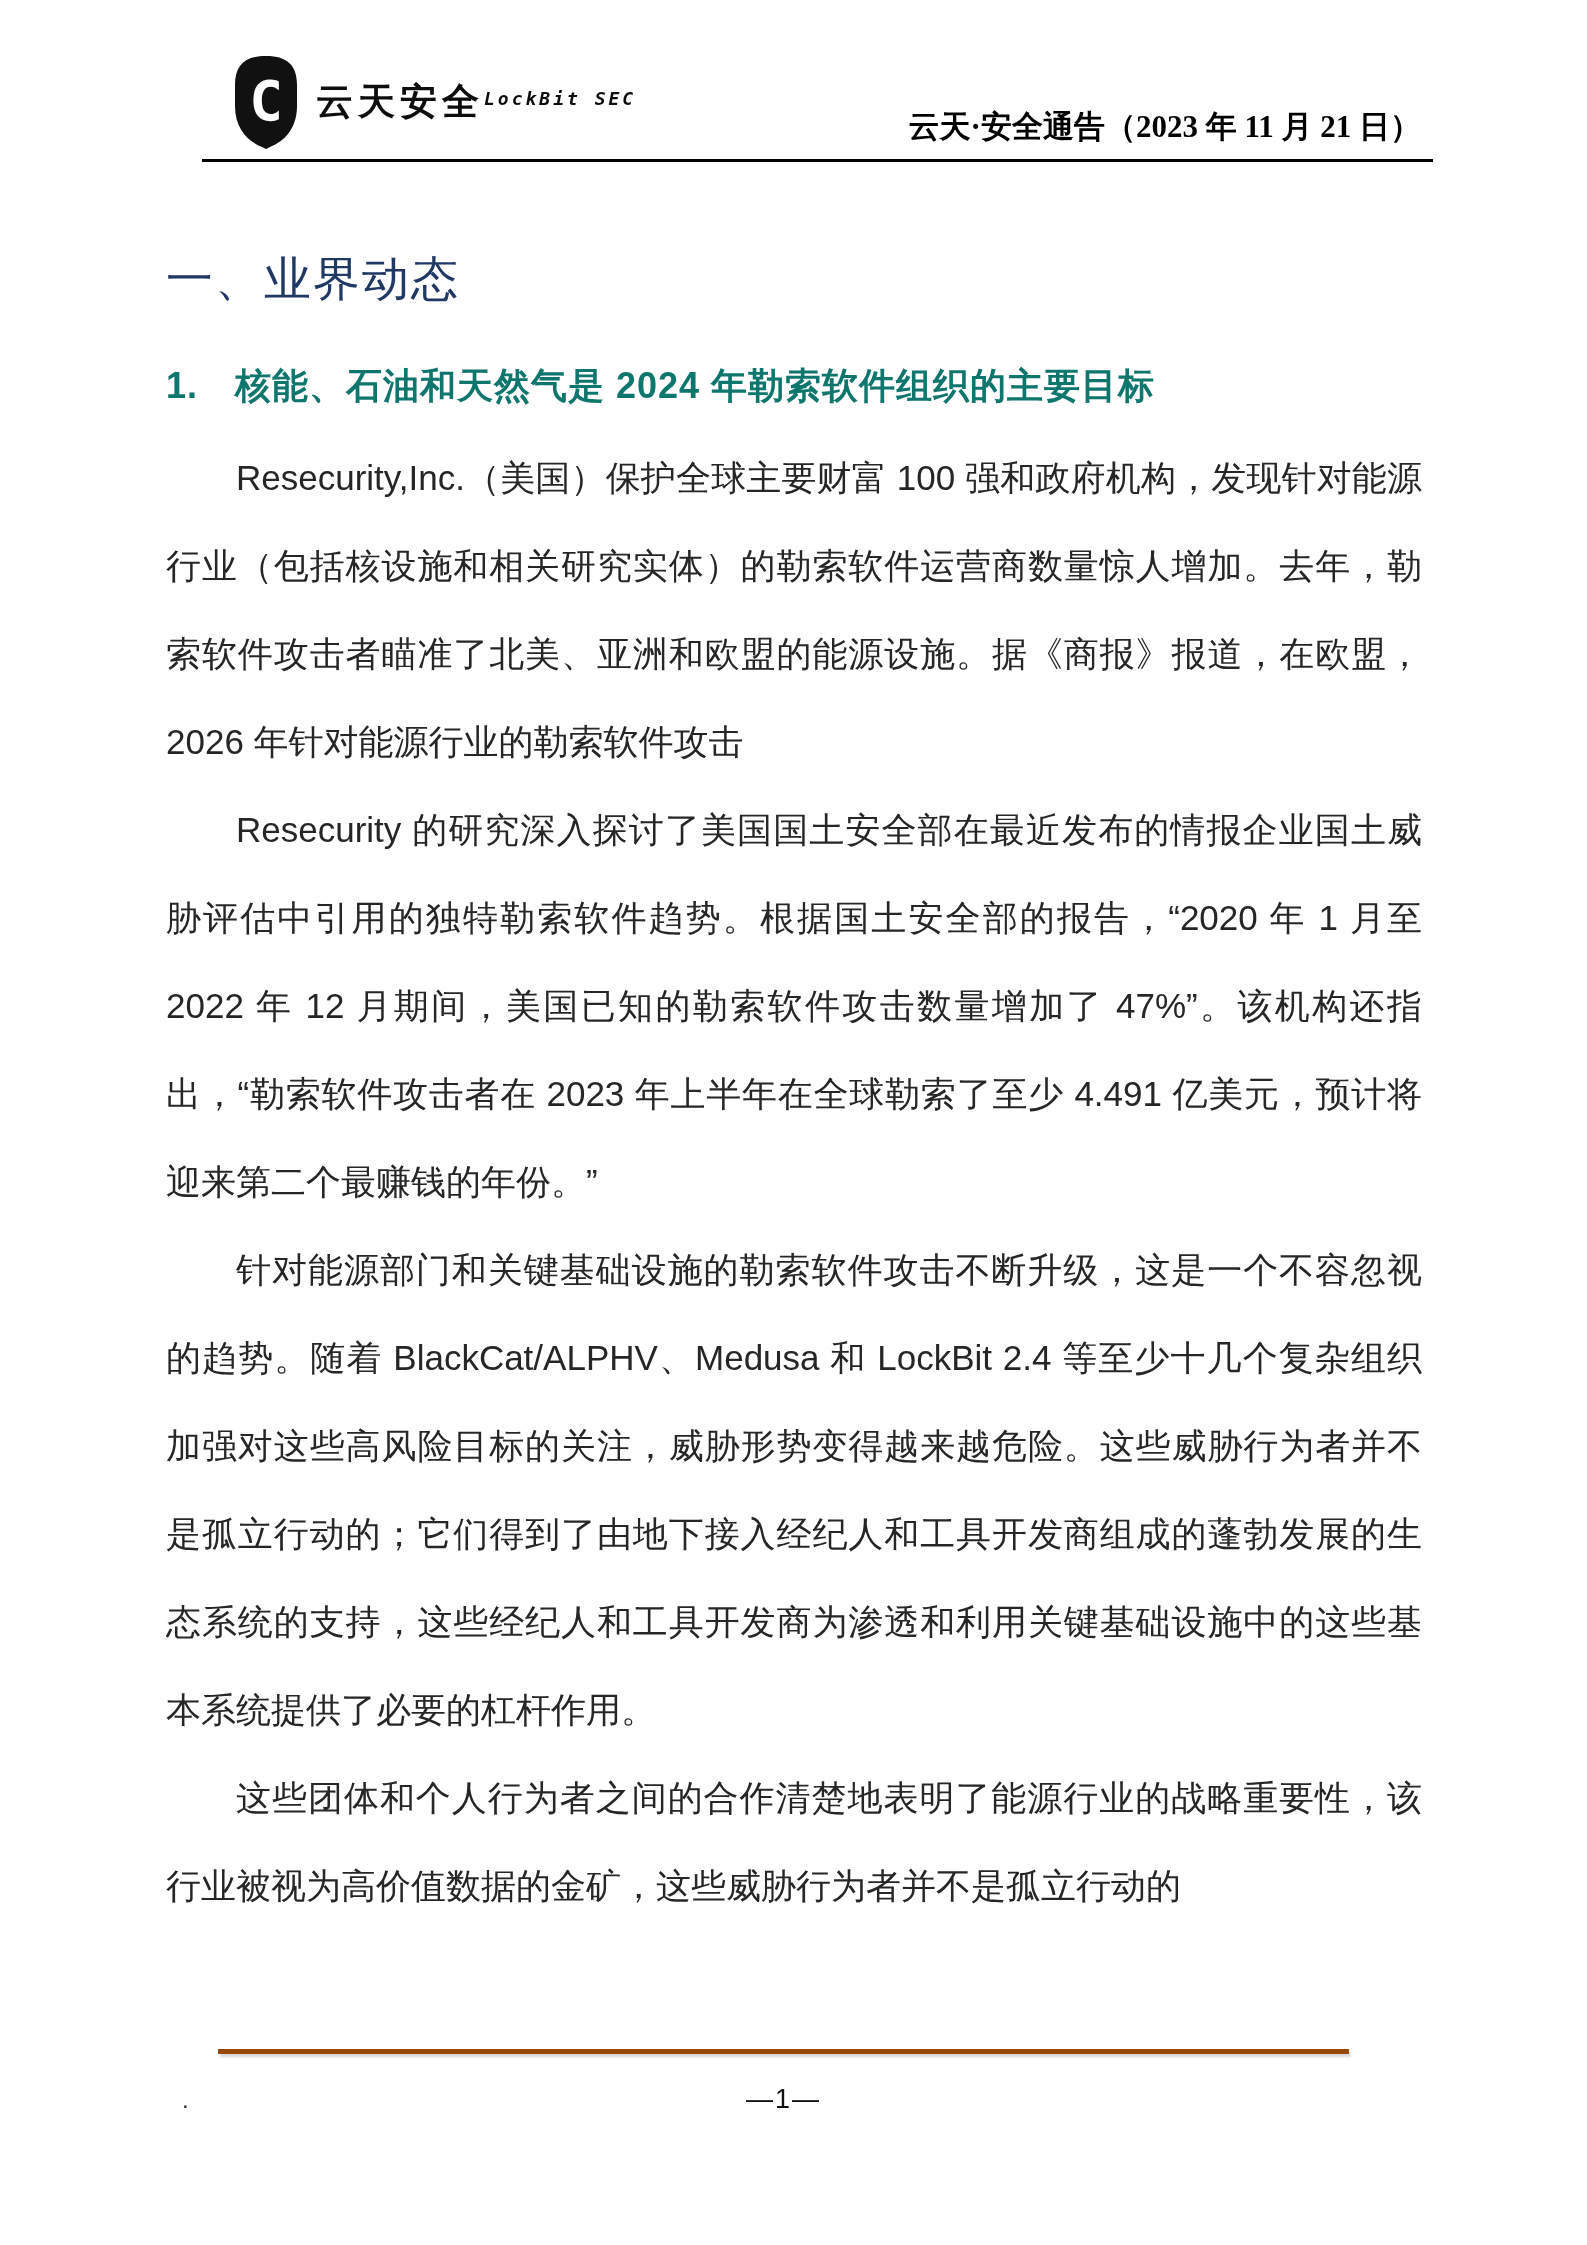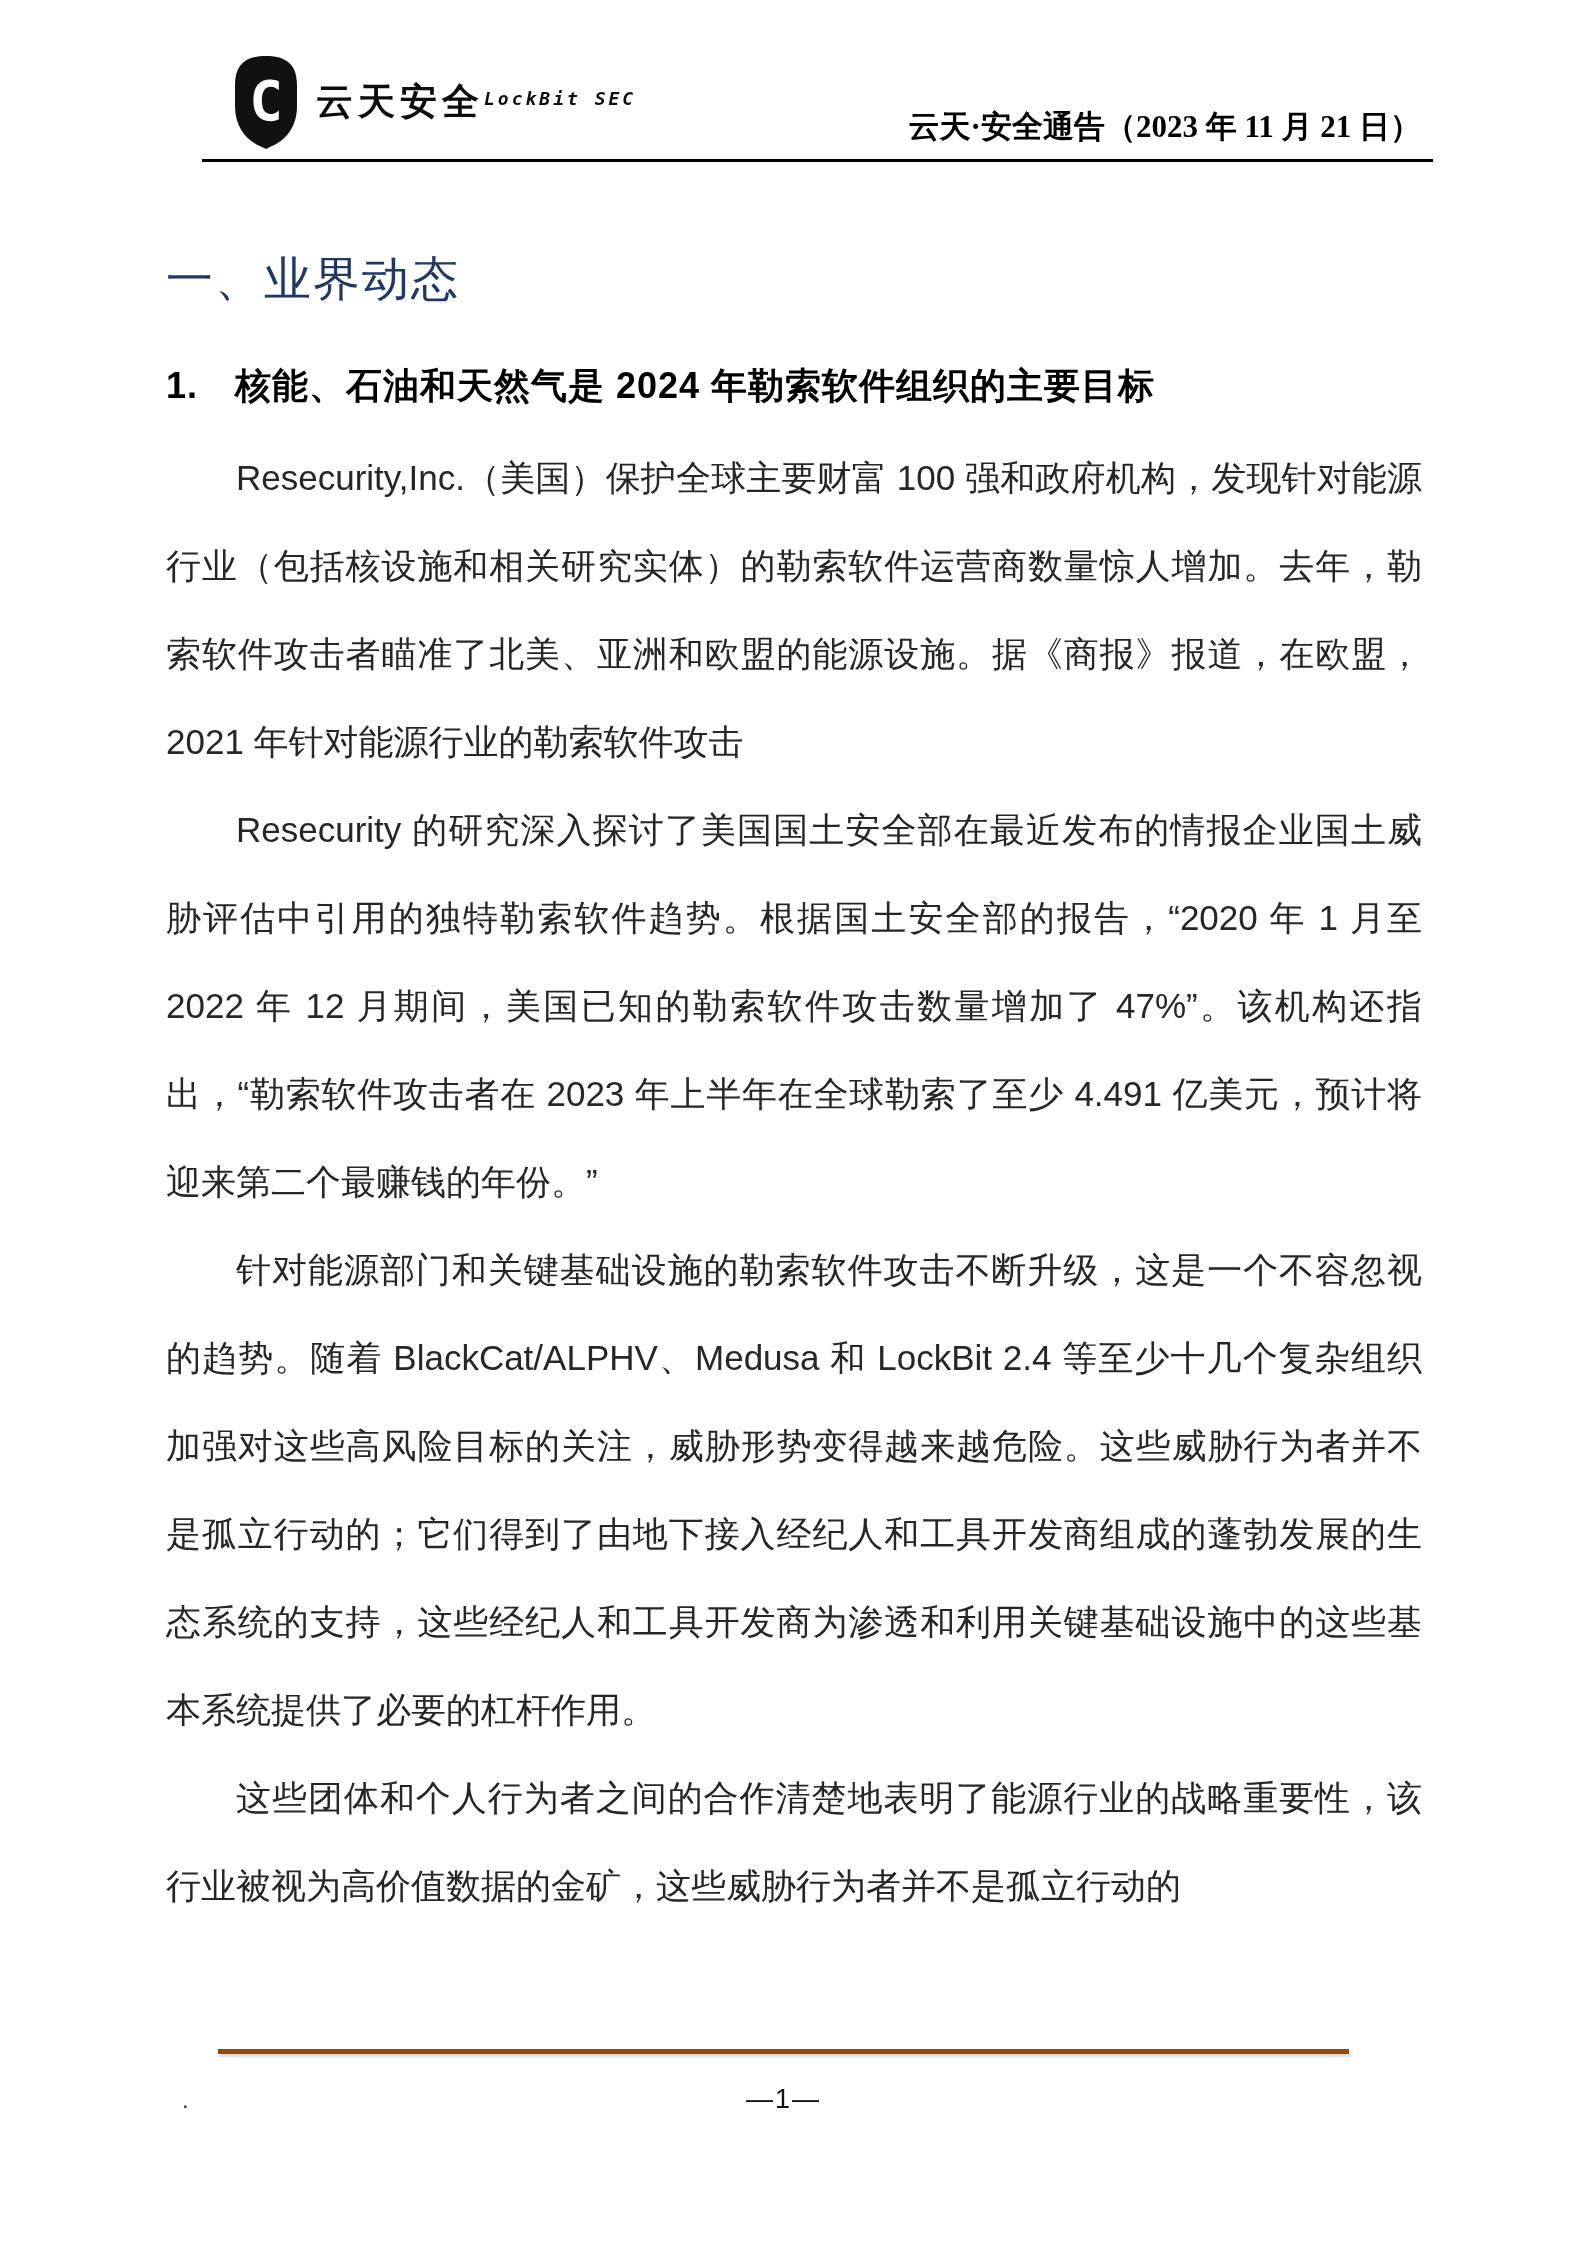--- a/index.html
+++ b/index.html
@@ -72,21 +72,21 @@
     color: #1F3864;
   }
   .article-heading {
     position: absolute;
     left: 166px;
     top: 362px;
     margin: 0;
     font-size: 36px;
     font-weight: bold;
     letter-spacing: 1px;
-    color: #000000;
+    color: #0f766e;
   }
   .body-text {
     position: absolute;
     left: 166px;
     top: 434px;
     width: 1256px;
   }
   .body-text p {
     margin: 0;
     text-indent: 2em;
@@ -140,21 +140,21 @@
     </div>
   </div>
 
   <div class="header-title">云天·安全通告（2023 年 11 月 21 日）</div>
   <div class="header-rule"></div>
 
   <h1 class="section-heading">一、业界动态</h1>
   <h2 class="article-heading">1.　核能、石油和天然气是 2024 年勒索软件组织的主要目标</h2>
 
   <div class="body-text">
-    <p>Resecurity,Inc.（美国）保护全球主要财富 100 强和政府机构，发现针对能源行业（包括核设施和相关研究实体）的勒索软件运营商数量惊人增加。去年，勒索软件攻击者瞄准了北美、亚洲和欧盟的能源设施。据《商报》报道，在欧盟，2021 年针对能源行业的勒索软件攻击</p>
+    <p>Resecurity,Inc.（美国）保护全球主要财富 100 强和政府机构，发现针对能源行业（包括核设施和相关研究实体）的勒索软件运营商数量惊人增加。去年，勒索软件攻击者瞄准了北美、亚洲和欧盟的能源设施。据《商报》报道，在欧盟，2026 年针对能源行业的勒索软件攻击</p>
     <p>Resecurity 的研究深入探讨了美国国土安全部在最近发布的情报企业国土威胁评估中引用的独特勒索软件趋势。根据国土安全部的报告，“2020 年 1 月至 2022 年 12 月期间，美国已知的勒索软件攻击数量增加了 47%”。该机构还指出，“勒索软件攻击者在 2023 年上半年在全球勒索了至少 4.491 亿美元，预计将迎来第二个最赚钱的年份。”</p>
     <p>针对能源部门和关键基础设施的勒索软件攻击不断升级，这是一个不容忽视的趋势。随着 BlackCat/ALPHV、Medusa 和 LockBit 2.4 等至少十几个复杂组织加强对这些高风险目标的关注，威胁形势变得越来越危险。这些威胁行为者并不是孤立行动的；它们得到了由地下接入经纪人和工具开发商组成的蓬勃发展的生态系统的支持，这些经纪人和工具开发商为渗透和利用关键基础设施中的这些基本系统提供了必要的杠杆作用。</p>
     <p>这些团体和个人行为者之间的合作清楚地表明了能源行业的战略重要性，该行业被视为高价值数据的金矿，这些威胁行为者并不是孤立行动的</p>
   </div>
 
   <div class="footer-rule"></div>
   <div class="footer-left-mark">.</div>
   <div class="page-number">—1—</div>
 
 </div>

